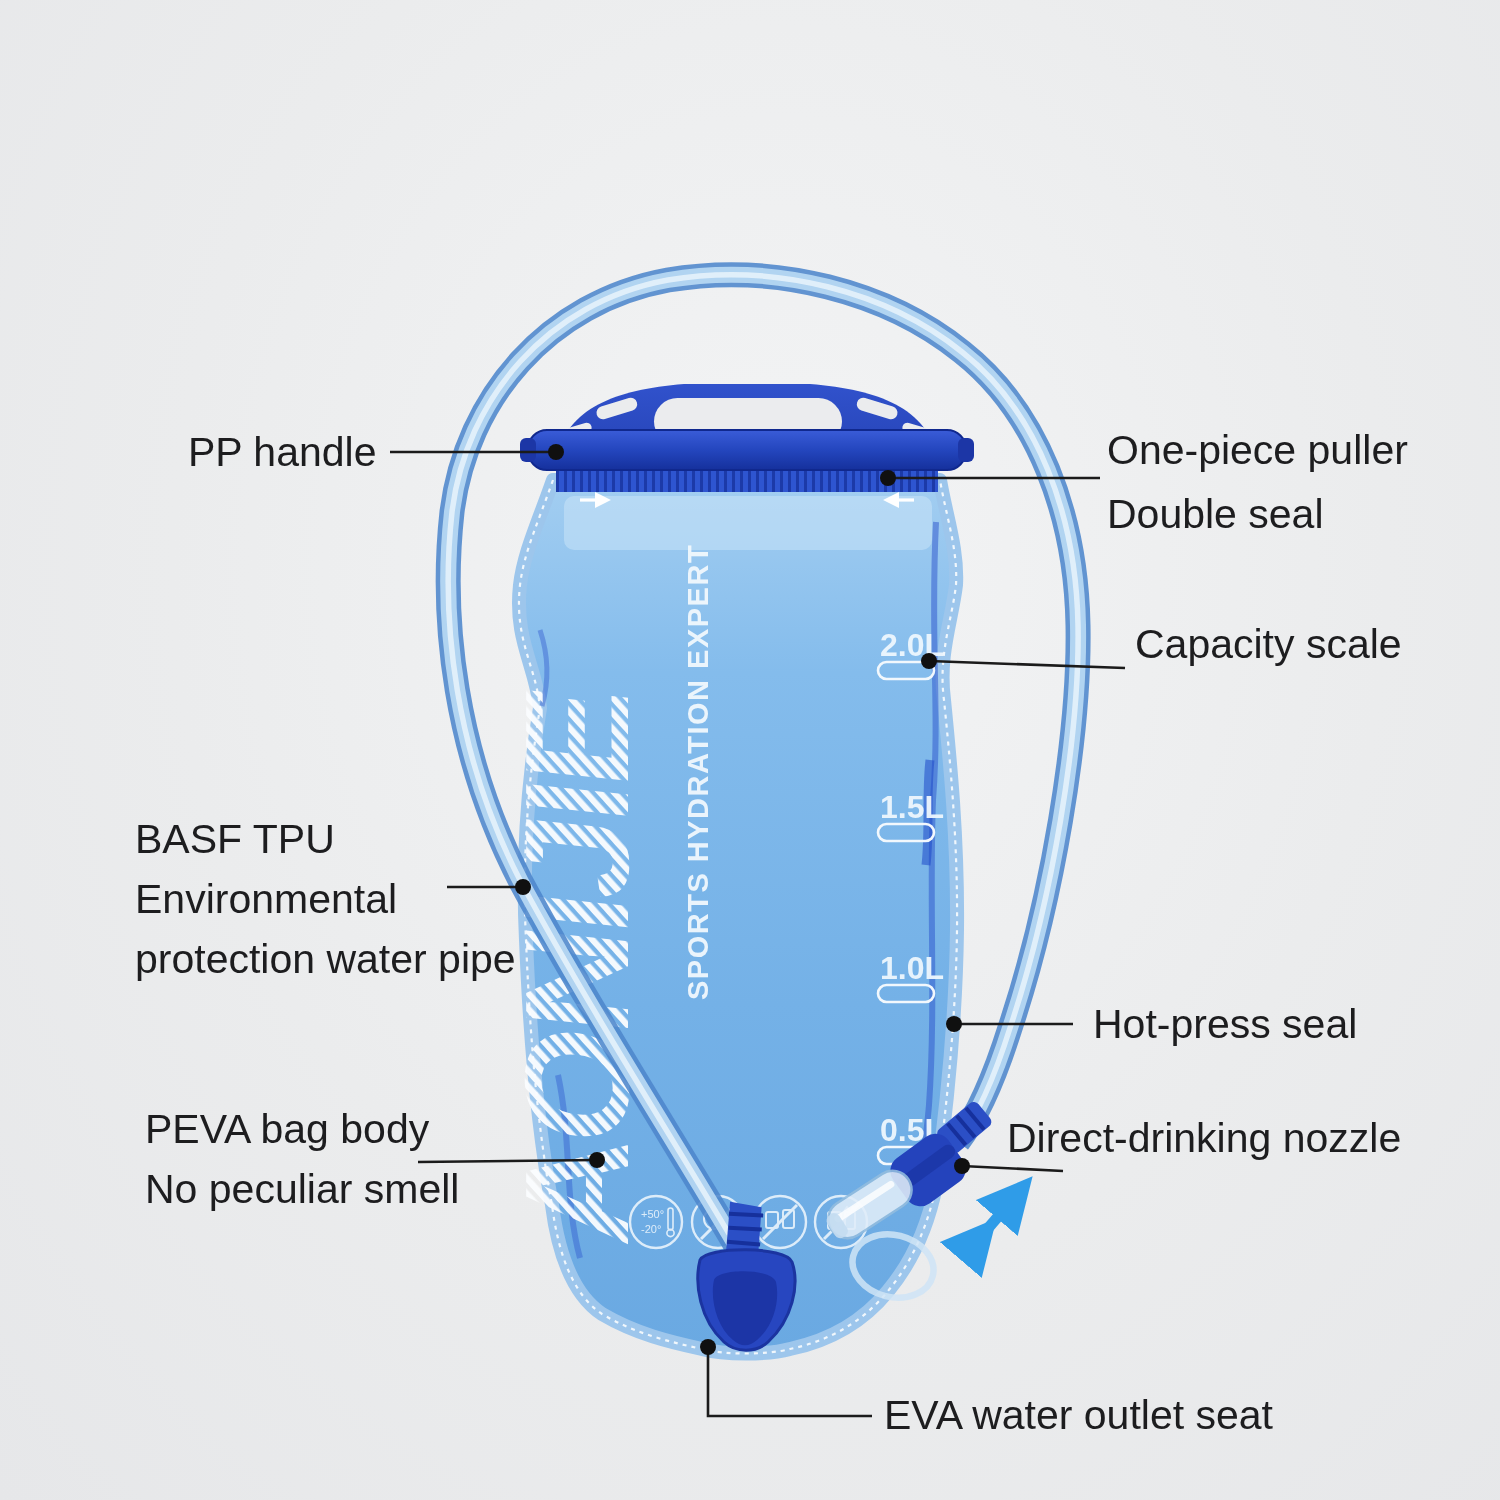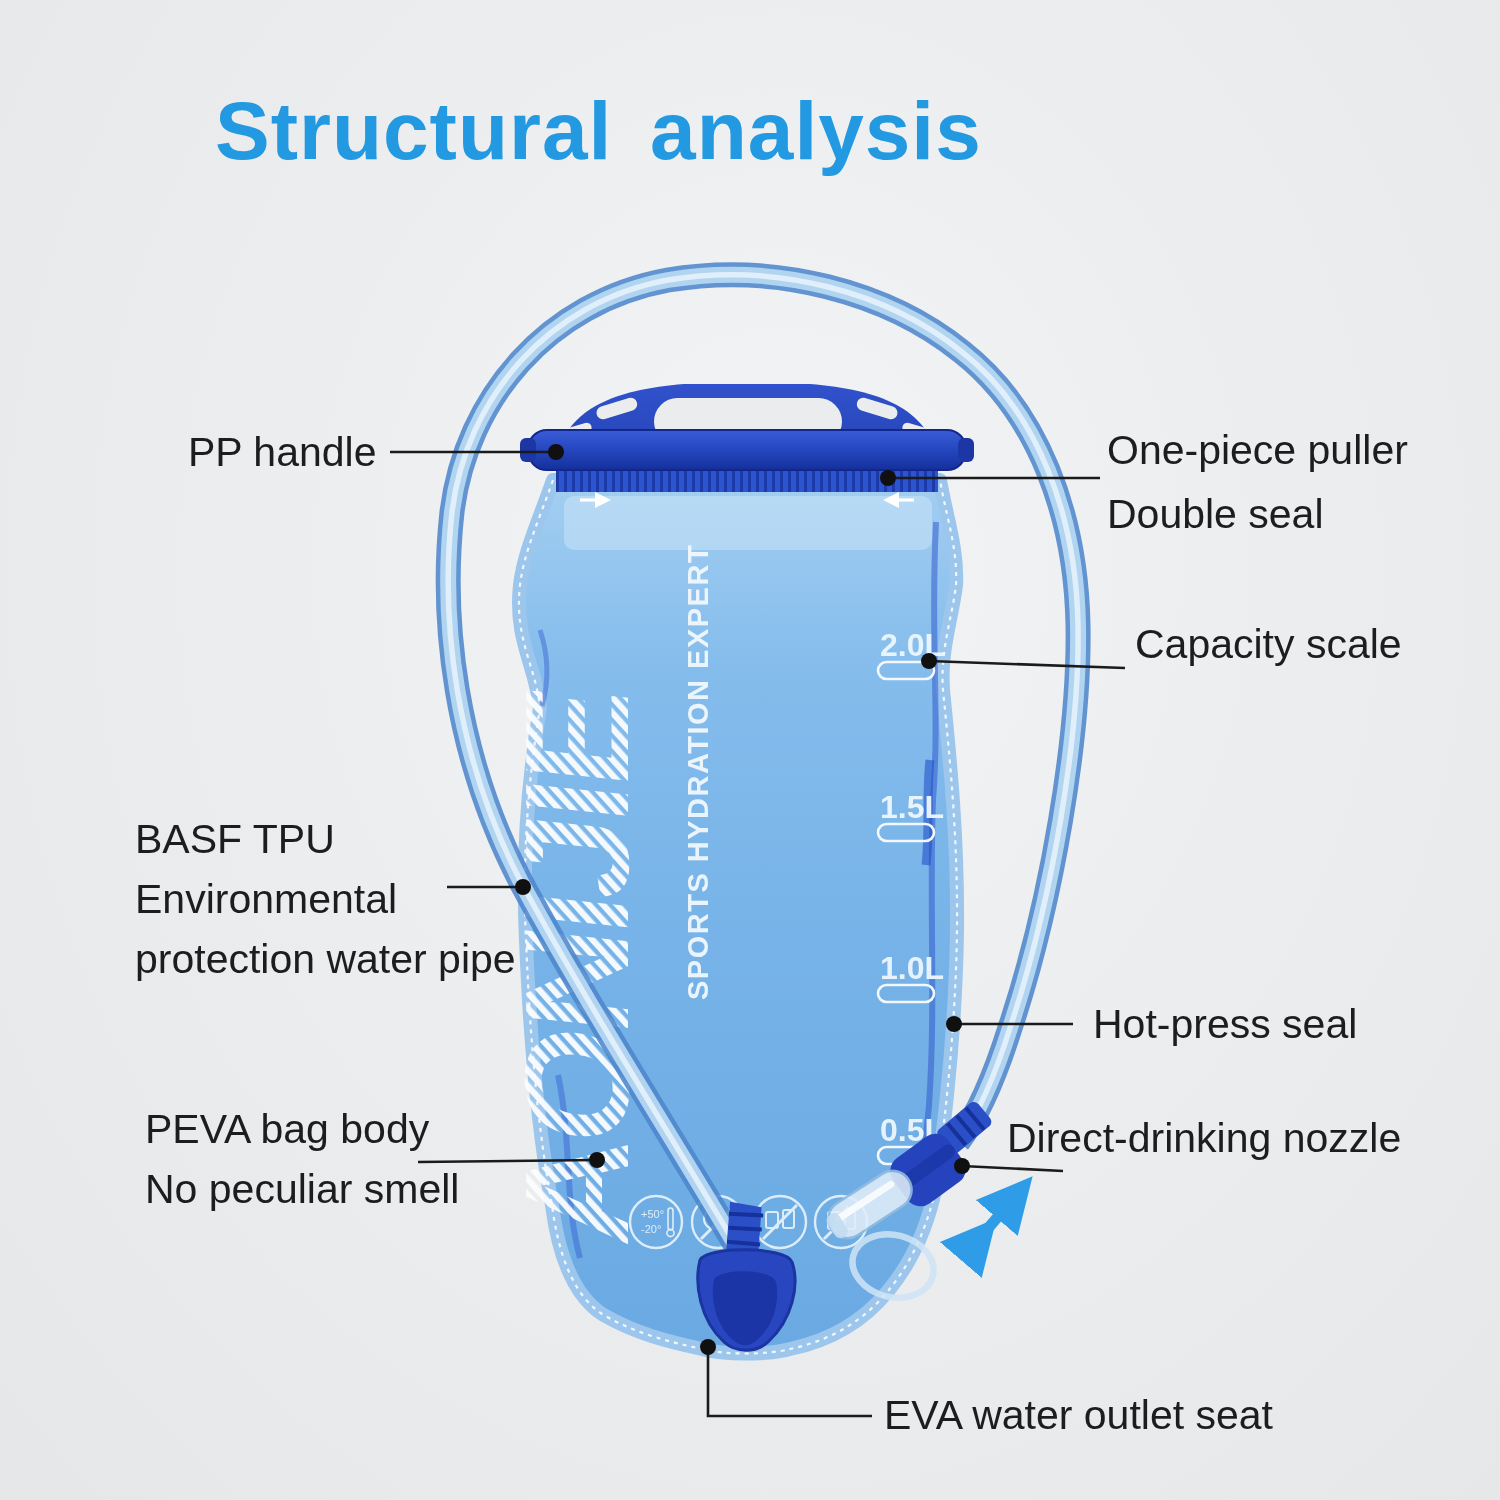--- a/index.html
+++ b/index.html
@@ -29,21 +29,20 @@
     font-size:32px;font-weight:700;fill:#eef7fe;opacity:.95;
   }
   .callout-line{stroke:#1b1b1b;stroke-width:2.6;fill:none;}
   .callout-dot{fill:#101010;}
 </style>
 </head>
 <body>
 
 <div class="stage">
 
-  <div class="page-title">Structural analysis</div>
 
   <svg width="1500" height="1500" viewBox="0 0 1500 1500">
     <defs>
       <linearGradient id="bagGrad" x1="0" y1="0" x2="0" y2="1">
         <stop offset="0" stop-color="#a3cef1"></stop>
         <stop offset="0.22" stop-color="#84bcec"></stop>
         <stop offset="0.6" stop-color="#74b1e7"></stop>
         <stop offset="1" stop-color="#6aa9e2"></stop>
       </linearGradient>
       <linearGradient id="sliderGrad" x1="0" y1="0" x2="0" y2="1">

